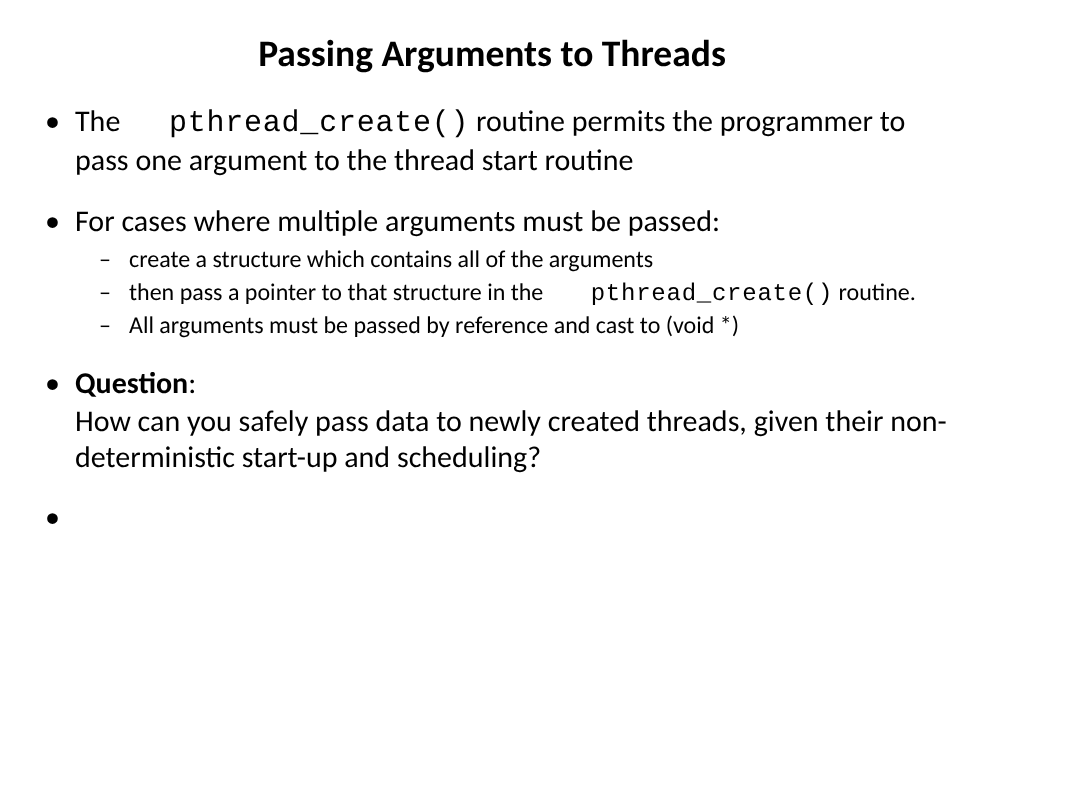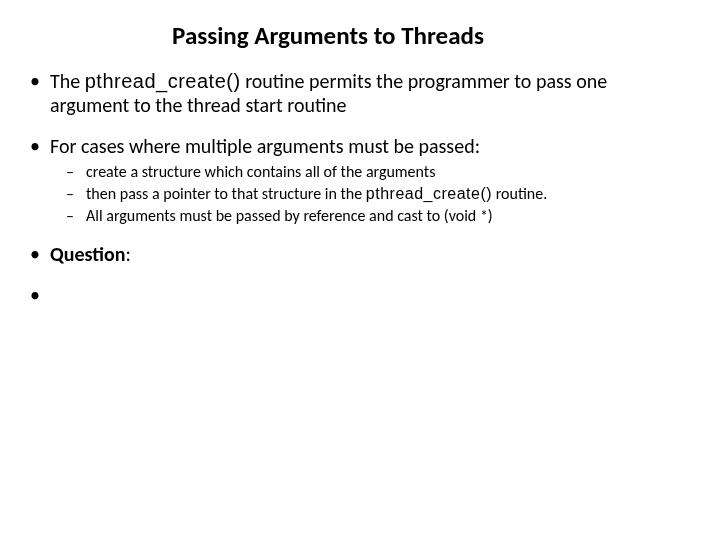--- a/index.html
+++ b/index.html
@@ -56,22 +56,23 @@
     padding-left: 20px;
   }
   ul.level2 > li::before {
     content: "–";
     position: absolute;
     left: 0;
     top: 0;
     font-size: 16px;
   }
   .code {
-    font-family: Liberation Sans, sans-serif;
+    font-family: Liberation Mono, monospace;
     letter-spacing: 0.5px;
+    margin-left: 28px;
   }
   .bold { font-weight: 700; margin-top: 32px; }
 </style>
 </head>
 <body>
 
 <div class="slide">
 
   <div class="title">Passing Arguments to Threads</div>
 
@@ -87,20 +88,21 @@
         <li> create a structure which contains all of the arguments</li>
         <li>
           <span>then pass a pointer to that structure in the </span><span class="code">pthread_create()</span><span>  routine.</span>
         </li>
         <li>All arguments must be passed by reference and cast to (void *)</li>
       </ul>
     </li>
 
     <li>
       <span class="bold">Question</span><span>:</span><br>
+      <span>How can you safely pass data to newly created threads, given their non-deterministic start-up and scheduling?</span>
     </li>
 
     <li>
       <br>
     </li>
 
   </ul>
 
 </div>
 

